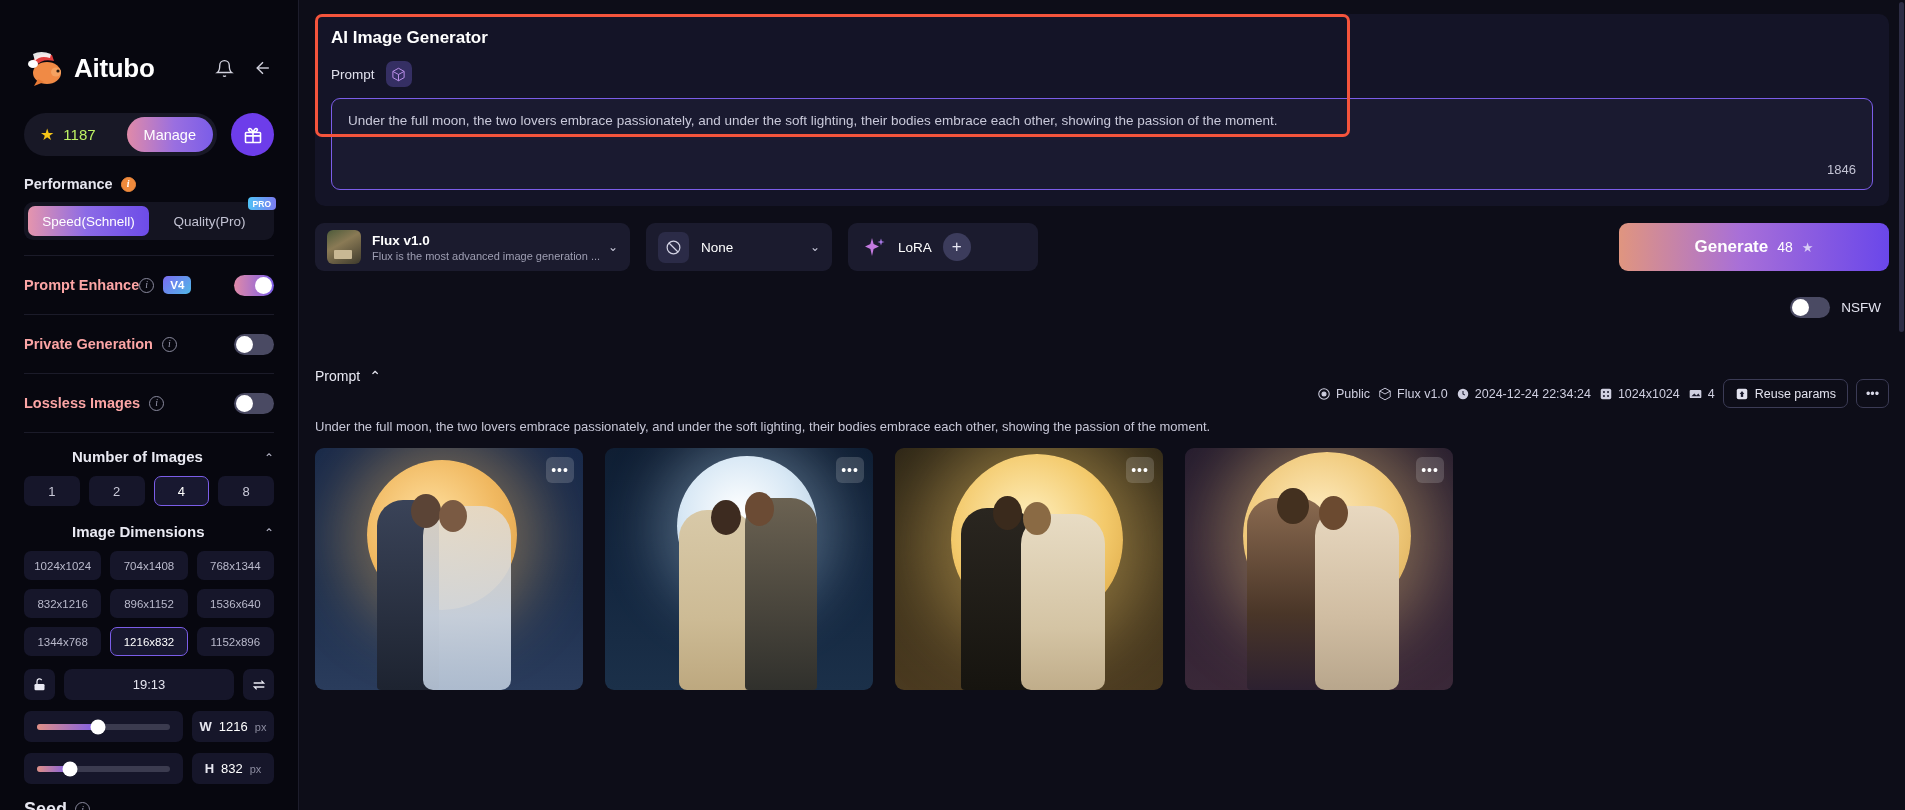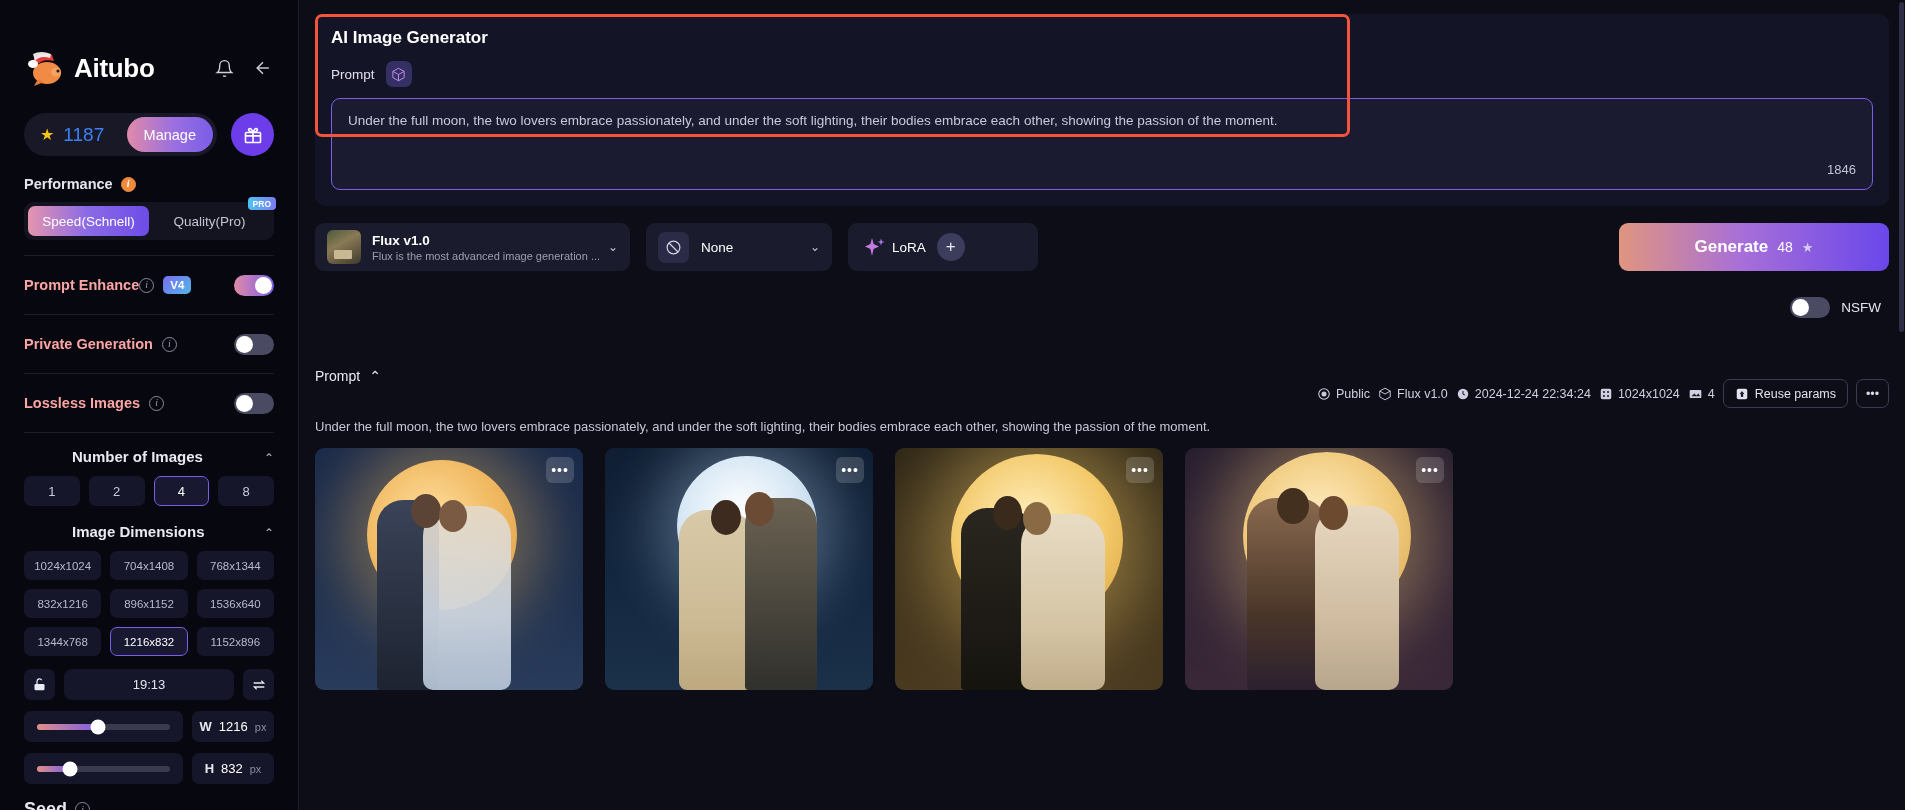--- a/index.html
+++ b/index.html
@@ -25,21 +25,21 @@
   .brand-name { font-size: 26px; font-weight: bold; color: #fff; margin-left: 6px; letter-spacing: -0.3px; }
   .brand-icons { margin-left: auto; display: flex; align-items: center; gap: 18px; }
   .ic-btn { cursor: pointer; color: #d2d2de; display: flex; align-items: center; }
 
   .credit-row { display: flex; align-items: center; gap: 14px; margin-top: 18px; }
   .credit-pill {
     display: flex; align-items: center; background: #181826;
     border-radius: 22px; height: 43px; padding: 0 4px 0 16px; flex: 1 1 auto;
   }
   .star-ic { color: #f5c518; font-size: 16px; margin-right: 9px; }
-  .credit-num { color: #3b82f6; font-size: 19px; text-align: right; }
+  .credit-num { color: #bef264; font-size: 15px; text-align: right; }
   .manage-btn {
     margin-left: auto; height: 35px; border-radius: 18px; padding: 0 17px;
     display: flex; align-items: center; color: #fff; font-size: 14.5px; font-weight: 500;
     background: linear-gradient(90deg, #e08aa8 0%, #9a6fe0 55%, #7b5de8 100%);
     cursor: pointer;
   }
   .gift-btn {
     width: 43px; height: 43px; border-radius: 50%;
     background: #6d3dea; display: flex; align-items: center; justify-content: center;
     cursor: pointer; flex: 0 0 auto;
@@ -201,21 +201,21 @@
   .none-ic {
     width: 31px; height: 31px; border-radius: 7px; background: #2b2b47;
     display: flex; align-items: center; justify-content: center; color: #d3d3e4; flex: 0 0 auto;
   }
   .none-lb { color: #fff; font-size: 13.5px; margin-left: 12px; }
 
   .lora-sel {
     width: 190px; height: 48px; background: #1b1b2e; border-radius: 9px;
     display: flex; align-items: center; padding: 0 14px; cursor: pointer;
   }
-  .lora-lb { color: #fff; font-size: 13.5px; margin-left: 4px; }
+  .lora-lb { color: #fff; font-size: 13.5px; margin-left: 10px; }
   .lora-plus {
     margin-left: 11px; width: 28px; height: 28px; border-radius: 50%;
     background: #3c3c5c; display: flex; align-items: center; justify-content: center;
     color: #e8e8f4; font-size: 17px; cursor: pointer;
   }
 
   .gen-btn {
     margin-left: auto; width: 270px; height: 48px; border-radius: 9px;
     background: linear-gradient(90deg, #e0957f 0%, #a86fd8 45%, #6a47ea 100%);
     display: flex; align-items: center; justify-content: center; gap: 9px; cursor: pointer;

